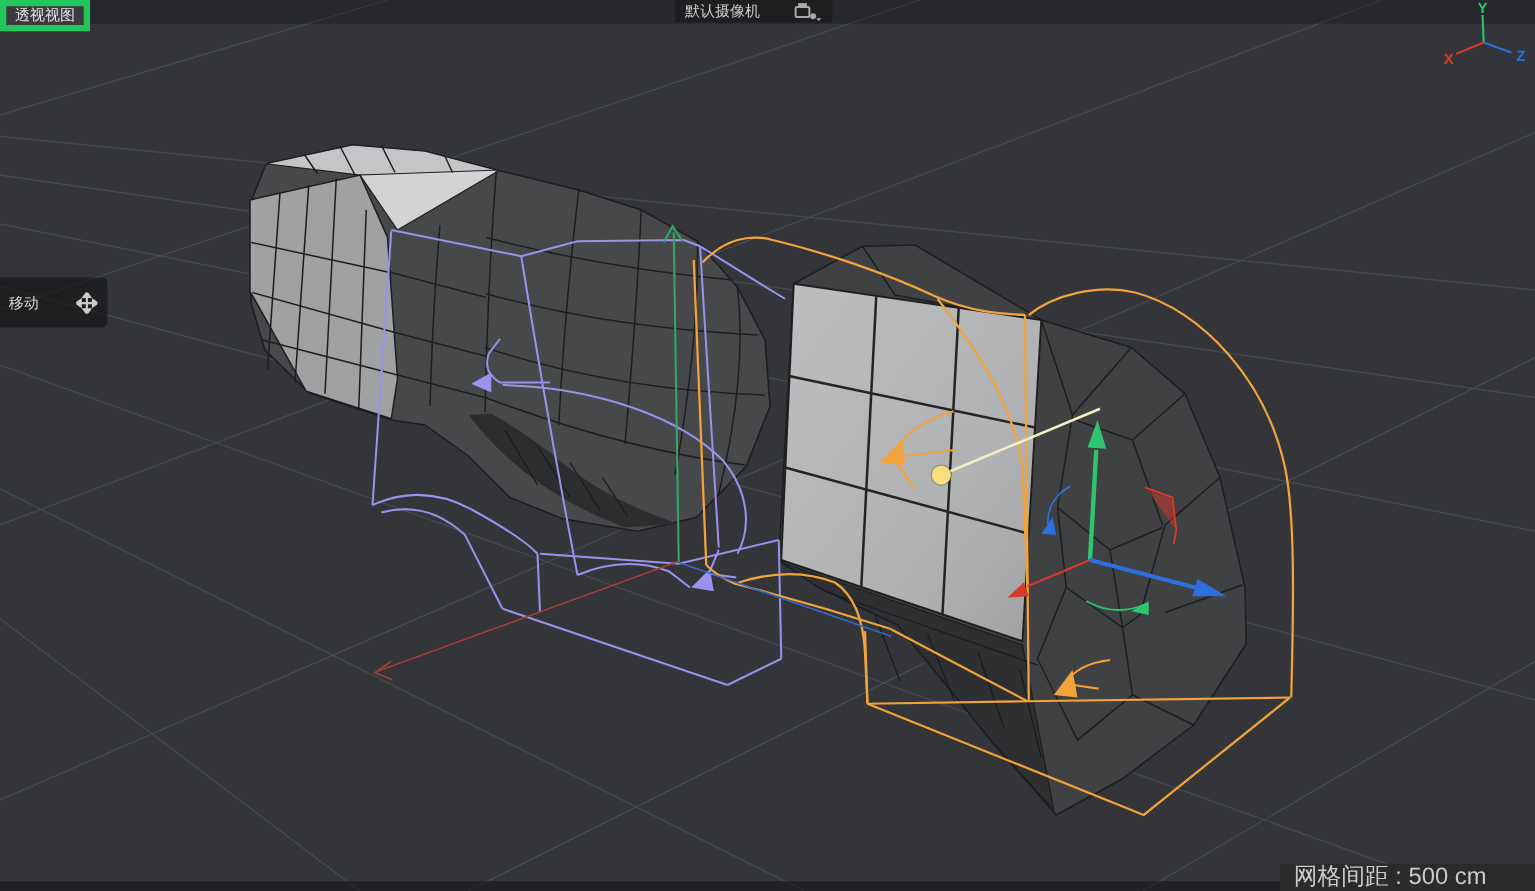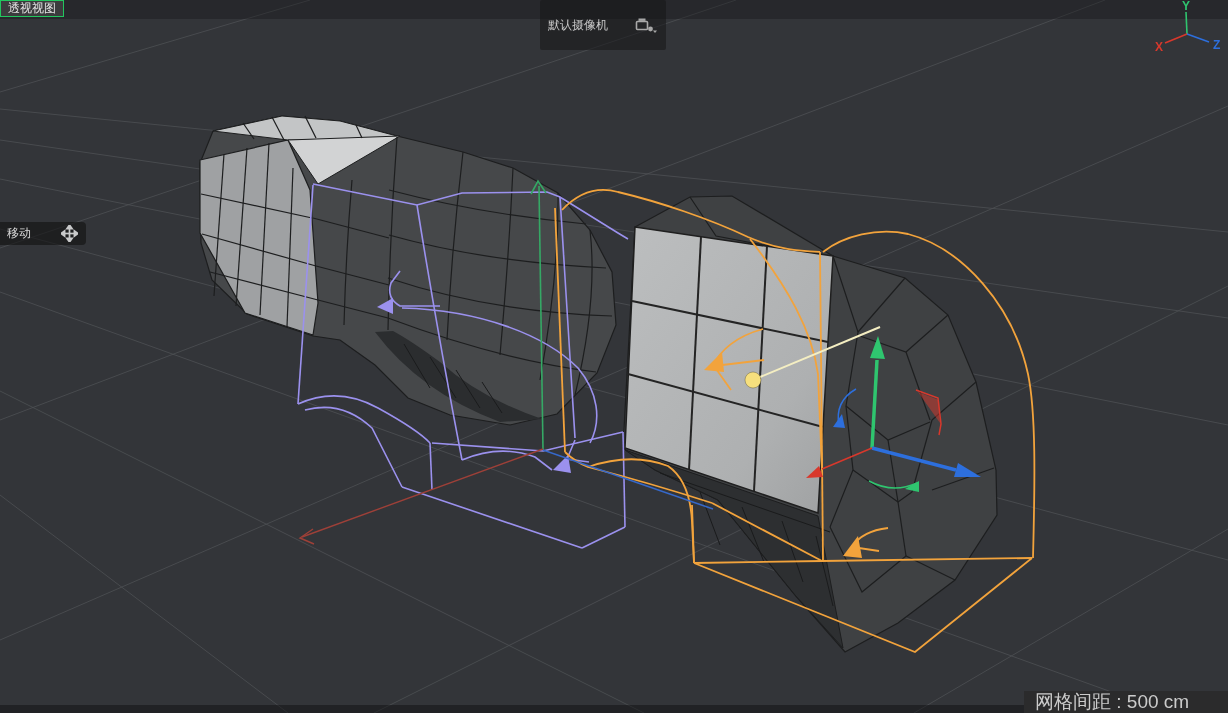--- a/index.html
+++ b/index.html
@@ -8,30 +8,30 @@
     background:var(--background);
     font-family:"Liberation Sans", sans-serif;
   }
   svg{display:block;}
   .scene{position:absolute;left:0;top:0;}
   
   .top-strip{position:absolute;left:0;top:0;width:100%;height:19px;background:rgba(18,18,20,0.35);}
   .bottom-strip{position:absolute;left:0;bottom:0;width:100%;height:8px;background:rgba(12,12,14,0.45);}
   .view-label{
     position:absolute;left:0;top:0;height:15px;line-height:15px;
-    padding:0 7px;background:#3b3b3d;border:1px solid #22c55e;
+    padding:0 7px;background:#3b3b3d;border:5px solid #22c55e;
     color:#e4e4e4;font-size:12px;cursor:pointer;
   }
   .camera-pill{
     position:absolute;left:540px;top:0;height:18px;display:flex;align-items:center;gap:26px;
-    background:rgba(22,22,24,0.55);padding:16px 8px;border-radius:2px;cursor:pointer;
+    background:rgba(22,22,24,0.55);padding:0 8px;border-radius:2px;cursor:pointer;
   }
   .camera-pill .cam-text{color:#c8c8c8;font-size:12px;}
   .tool-tag{
-    position:absolute;left:0;top:222px;width:86px;height:23px;
+    position:absolute;left:0;top:222px;width:86px;height:40px;
     background:rgba(16,16,16,0.6);border-radius:0 4px 4px 0;
     display:flex;align-items:center;justify-content:space-between;
     padding:0 8px 0 7px;box-sizing:border-box;cursor:pointer;gap:20px;
   }
   .tool-tag .tool-text{color:#d8d8d8;font-size:12px;}
   .status-bar{
     position:absolute;right:0;bottom:0;width:204px;height:22px;
     background:#2b2b2c;color:#cbcbcb;font-size:19px;line-height:22px;
     padding-left:11px;box-sizing:border-box;
   }

